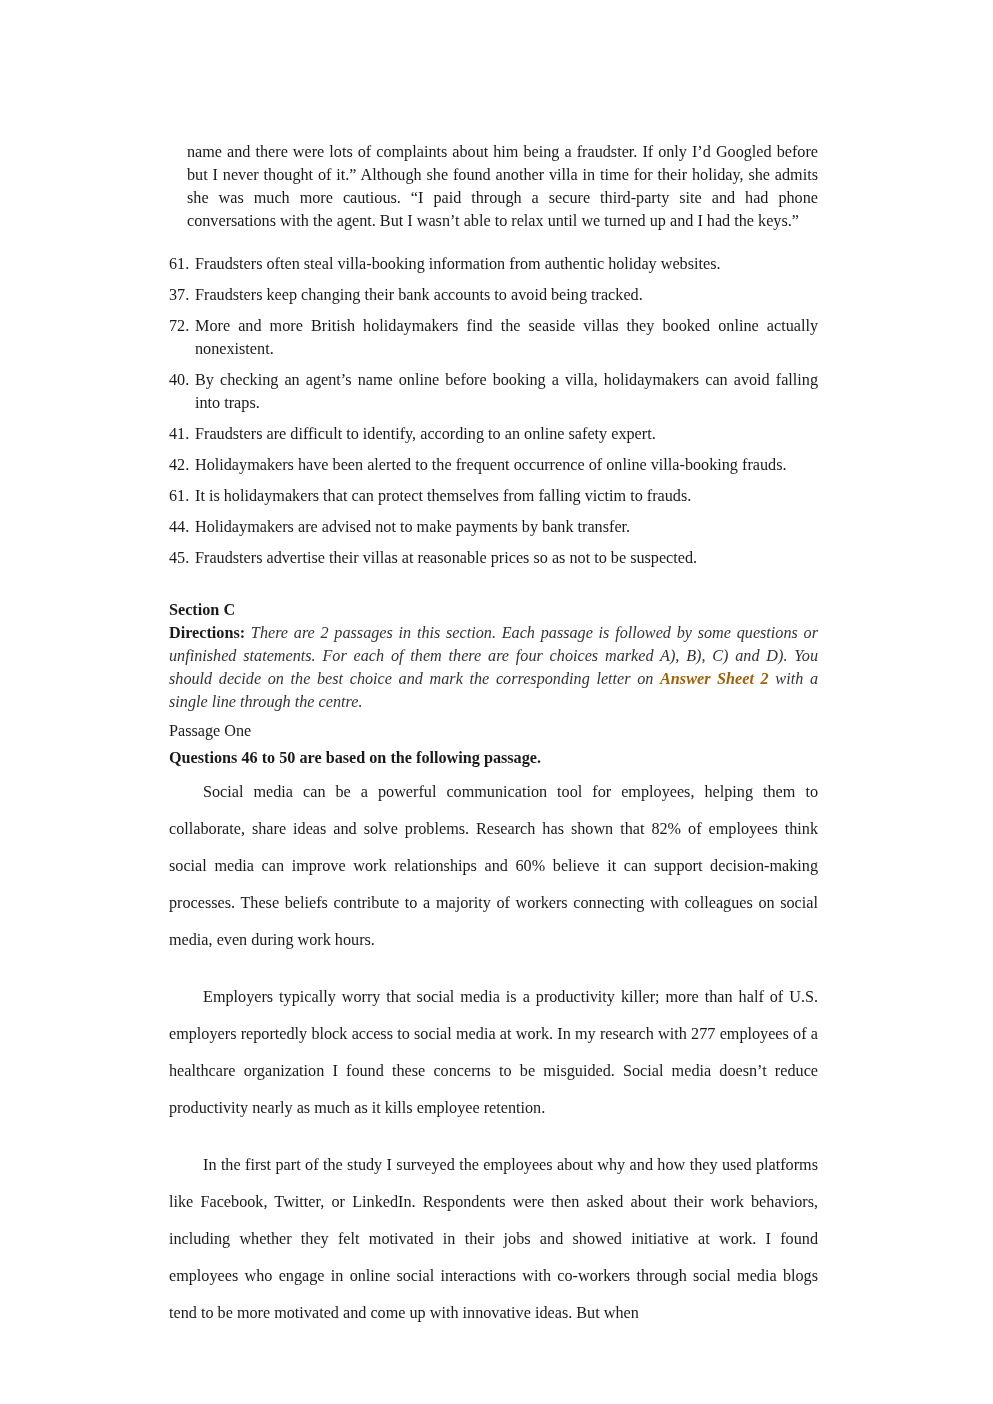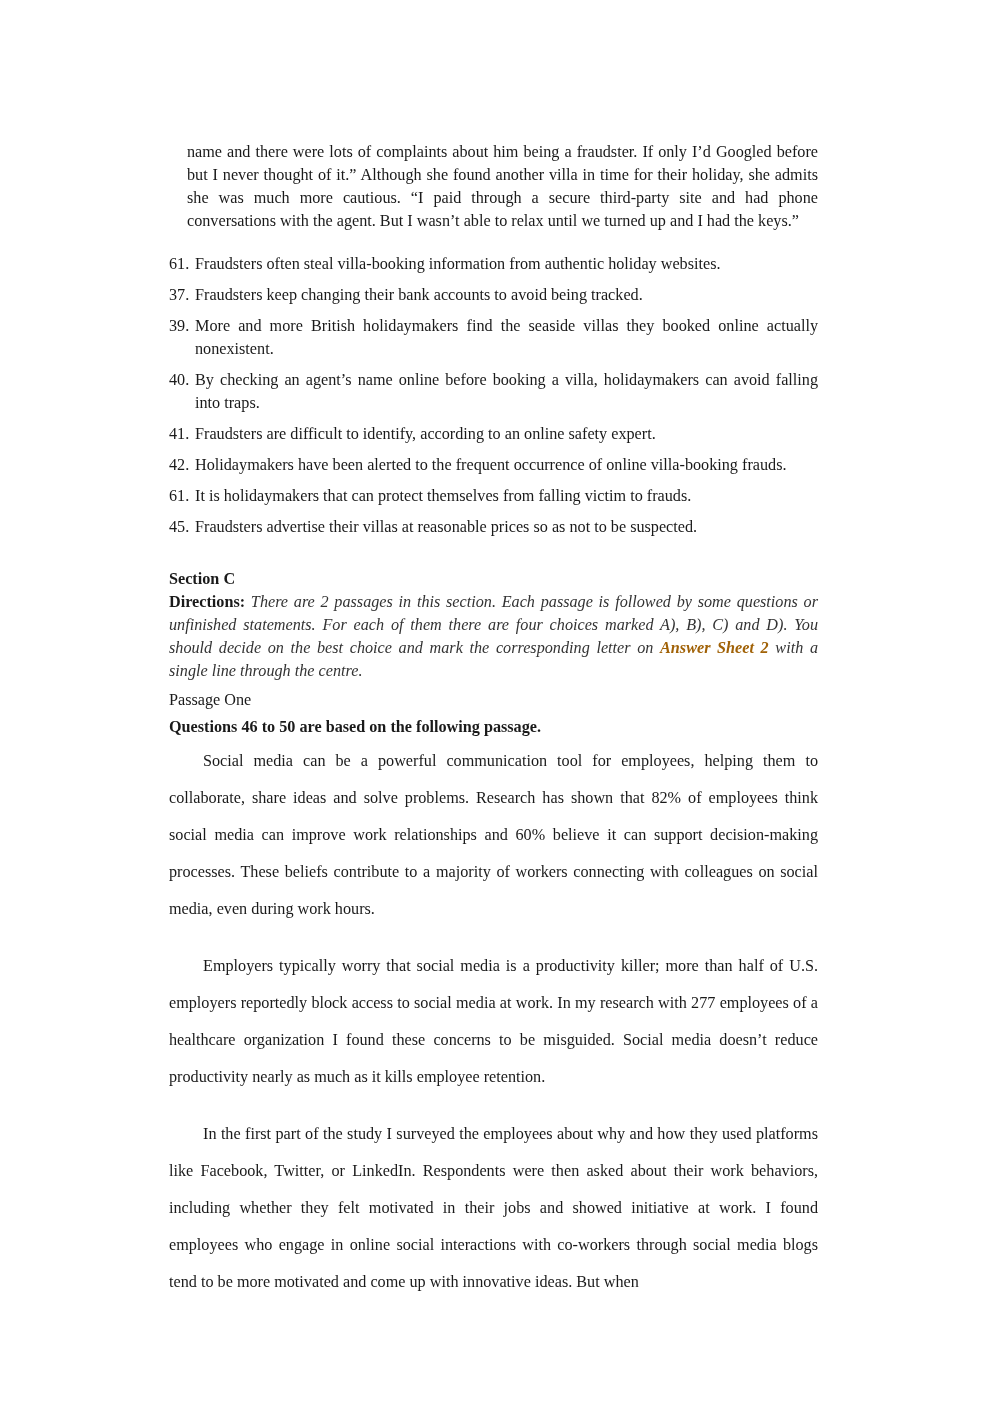--- a/index.html
+++ b/index.html
@@ -98,38 +98,42 @@
   <ol class="statements">
     <li class="statement">
       <span class="num">61.</span>
       <span class="txt">Fraudsters often steal villa-booking information from authentic holiday websites.</span>
     </li>
     <li class="statement">
       <span class="num">37.</span>
       <span class="txt">Fraudsters keep changing their bank accounts to avoid being tracked.</span>
     </li>
     <li class="statement">
-      <span class="num">39.</span>
+      <span class="num">72.</span>
       <span class="txt">More and more British holidaymakers find the seaside villas they booked online actually nonexistent.</span>
     </li>
     <li class="statement">
       <span class="num">40.</span>
       <span class="txt">By checking an agent’s name online before booking a villa, holidaymakers can avoid falling into traps.</span>
     </li>
     <li class="statement">
       <span class="num">41.</span>
       <span class="txt">Fraudsters are difficult to identify, according to an online safety expert.</span>
     </li>
     <li class="statement">
       <span class="num">42.</span>
       <span class="txt">Holidaymakers have been alerted to the frequent occurrence of online villa-booking frauds.</span>
     </li>
     <li class="statement">
       <span class="num">61.</span>
       <span class="txt">It is holidaymakers that can protect themselves from falling victim to frauds.</span>
+    </li>
+    <li class="statement">
+      <span class="num">44.</span>
+      <span class="txt">Holidaymakers are advised not to make payments by bank transfer.</span>
     </li>
     <li class="statement">
       <span class="num">45.</span>
       <span class="txt">Fraudsters advertise their villas at reasonable prices so as not to be suspected.</span>
     </li>
   </ol>
 
   <div class="section-title">Section C</div>
 
   <div class="directions">

